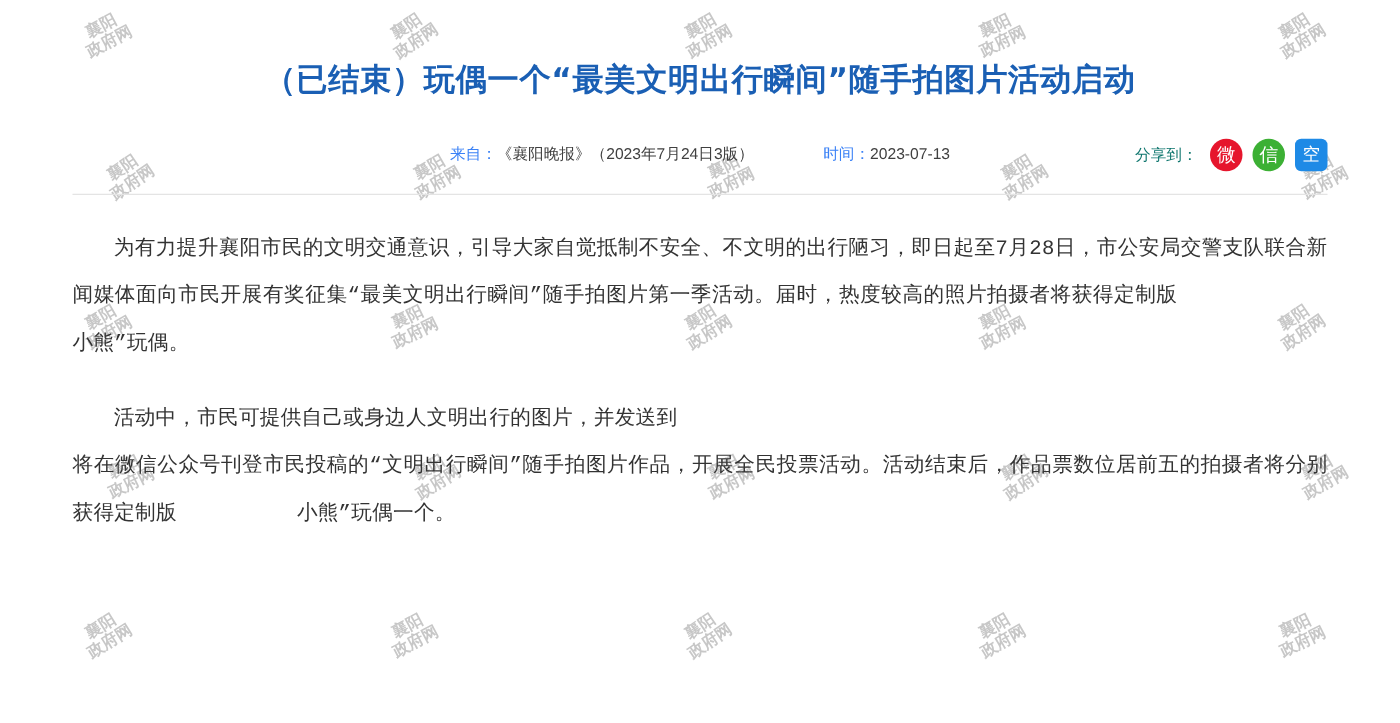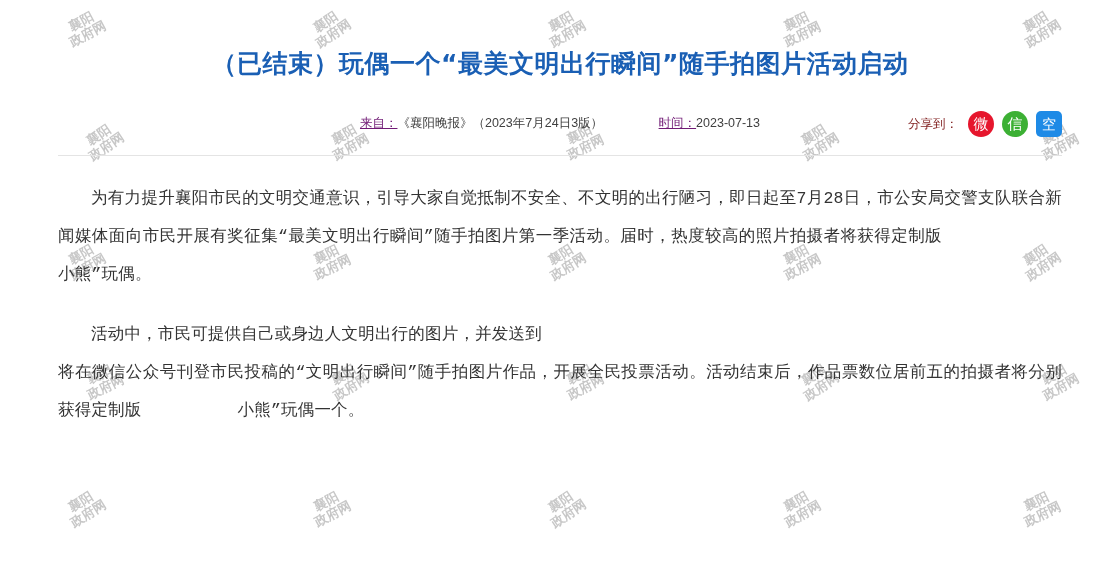--- a/index.html
+++ b/index.html
@@ -67,34 +67,34 @@
   }
   #meta-center {
     position: absolute;
     left: 0; right: 0;
     top: 4px;
     text-align: center;
     white-space: nowrap;
   }
   #meta-center .meta-group { display: inline-block; }
   #meta-source { margin-right: 52px; }
-  .meta-label { color: #701a75; text-decoration: underline; }
+  .meta-label { color: #3b82f6; }
   .meta-value { color: #404040; }
 
   #share-block {
     position: absolute;
     right: 0;
     top: 0;
     display: flex;
     align-items: center;
     gap: 8px;
   }
   #share-label {
     font-size: 12.5px;
-    color: #7f1d1d;
+    color: #0f766e;
     margin-right: 2px;
   }
   .share-icon {
     width: 26px;
     height: 26px;
     border-radius: 50%;
     display: flex;
     align-items: center;
     justify-content: center;
     color: #fff;

